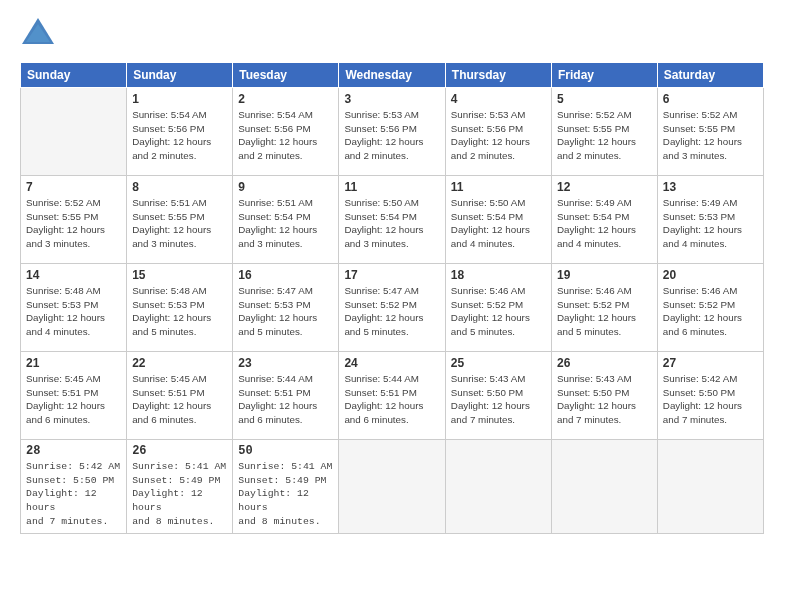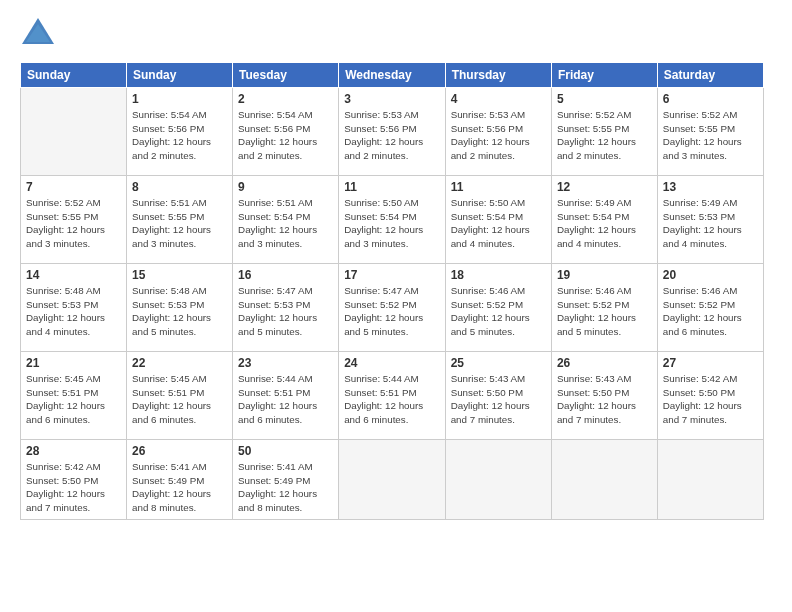--- a/index.html
+++ b/index.html
@@ -93,20 +93,21 @@
       line-height: 1.4;
     }
     .week-row td {
       background: #fff;
     }
     .week-row:nth-child(odd) td:not(.empty) {
       background: #fff;
     }
     .last-row td {
       height: 78px;
+      font-family: Liberation Mono, monospace;
     }
   </style>
 </head>
 <body>
 
 <div class="container">
   <div class="header">
     <div class="logo">
       <svg class="logo-icon" viewBox="0 0 36 36">
         <polygon points="18,2 34,28 2,28" fill="#2a6db5" opacity="0.85"></polygon>

